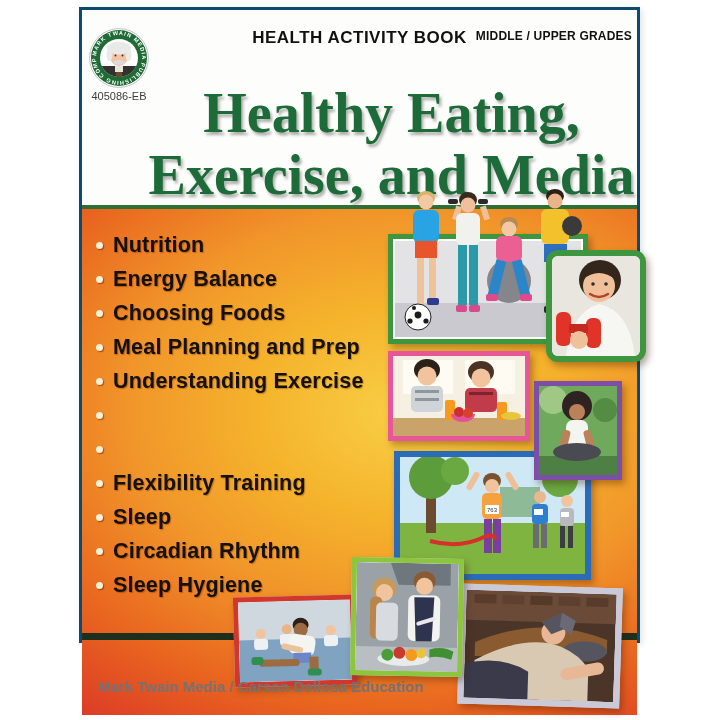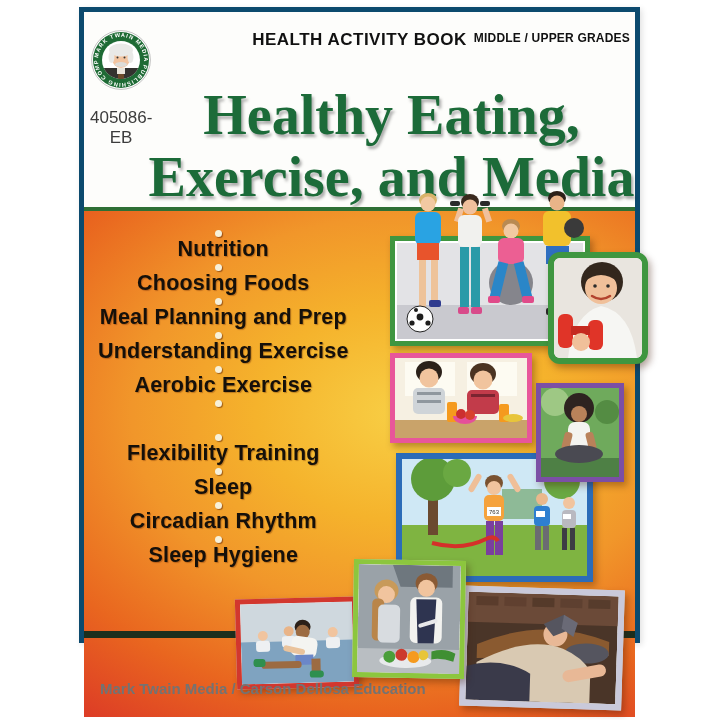--- a/index.html
+++ b/index.html
@@ -1,43 +1,43 @@
 <!DOCTYPE html>
 <html><head>
 <meta charset="utf-8">
 <style>
   html,body{margin:0;padding:0;background:#ffffff;}
   #page{position:relative;width:720px;height:720px;background:#ffffff;overflow:hidden;
         font-family:"Liberation Sans", sans-serif;}
   #cover{position:absolute;left:79px;top:7px;width:561px;height:636px;background:#fdfdfb;
-         border:5px solid #0c4a6e;box-sizing:border-box;box-shadow:2px 2px 6px rgba(0,0,0,0.12);}
+         border:3px solid #0c4a6e;box-sizing:border-box;box-shadow:2px 2px 6px rgba(0,0,0,0.12);}
 
   
   .series-title{position:absolute;left:0;right:0;top:18px;text-align:center;
                 font-size:17px;font-weight:bold;color:#111;letter-spacing:.5px;}
   .grade-label{position:absolute;right:5px;top:19px;font-size:12px;font-weight:bold;color:#111;
                letter-spacing:.2px;padding-left:12px;}
   .logo-wrap{position:absolute;left:6px;top:18px;width:62px;text-align:center;}
   .logo-wrap svg{width:60px;height:60px;display:block;margin:0 auto;}
-  .product-code{font-size:17px;color:#3c3c3c;margin-top:18px;}
+  .product-code{font-size:11px;color:#3c3c3c;margin-top:2px;}
   .book-title{position:absolute;left:64px;right:0;top:44px;text-align:center;
               font-family:"Liberation Serif", serif;font-weight:bold;
               font-size:56px;line-height:62px;color:#1c6b39;
               text-shadow:2px 3px 3px rgba(40,40,40,0.38);margin-top:28px;}
 
   
   .divider{position:absolute;left:0;right:0;top:195px;height:4px;background:#2e6f35;z-index:1;}
   .orange{position:absolute;left:0;right:0;top:199px;height:506px;z-index:0;
           background:radial-gradient(ellipse 95% 75% at 58% 40%,
             #f8cf45 0%, #f5b32c 28%, #f1962a 52%, #e9661f 78%, #dd3d26 100%);}
   .bottom-bar{position:absolute;left:0;right:0;bottom:0;height:7px;background:#1d2f1d;z-index:1;}
 
   
   .topics{position:absolute;left:14px;top:218px;margin:0;padding:0;list-style:none;z-index:2;}
-  .topics li{display:flex;align-items:center;height:34px;flex-direction:column;}
+  .topics li{display:flex;align-items:center;height:34px;}
   .topics .dot{width:7px;height:7px;border-radius:50%;background:#f7f1da;
                box-shadow:1px 1px 1px rgba(90,30,0,0.55);margin-right:10px;flex:0 0 auto;}
   .topics .label{font-size:21.5px;font-weight:bold;color:#15100a;letter-spacing:.2px;
                  text-shadow:1px 1px 1px rgba(90,30,0,0.35);white-space:nowrap;}
 
   
   .publisher{position:absolute;left:16px;top:668px;font-size:15px;font-weight:bold;color:#737373;z-index:2;}
 
   
   .photo{position:absolute;box-sizing:border-box;border-style:solid;
@@ -112,33 +112,36 @@
     <div class="orange"></div>
     <div class="bottom-bar"></div>
 
     <ul class="topics">
       <li>
           <span class="dot"></span>
           <span class="label">Nutrition</span>
         </li>
       <li>
           <span class="dot"></span>
+          <span class="label">Energy Balance</span>
+        </li>
+      <li>
+          <span class="dot"></span>
           <span class="label">Choosing Foods</span>
         </li>
       <li>
           <span class="dot"></span>
           <span class="label">Meal Planning and Prep</span>
         </li>
       <li>
           <span class="dot"></span>
           <span class="label">Understanding Exercise</span>
         </li>
       <li>
           <span class="dot"></span>
-          <span class="label">Aerobic Exercise</span>
         </li>
       <li>
           <span class="dot"></span>
         </li>
       <li>
           <span class="dot"></span>
           <span class="label">Flexibility Training</span>
         </li>
       <li>
           <span class="dot"></span>

